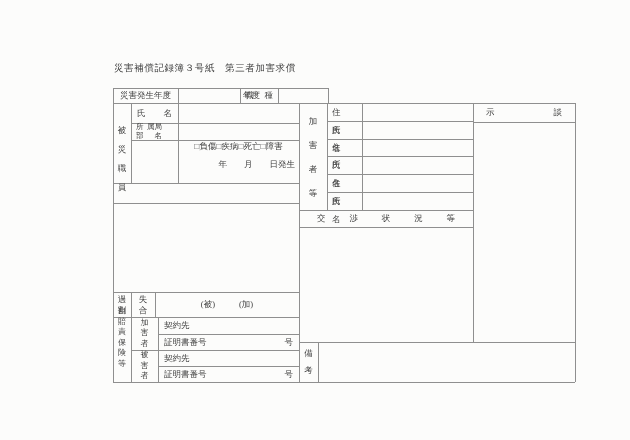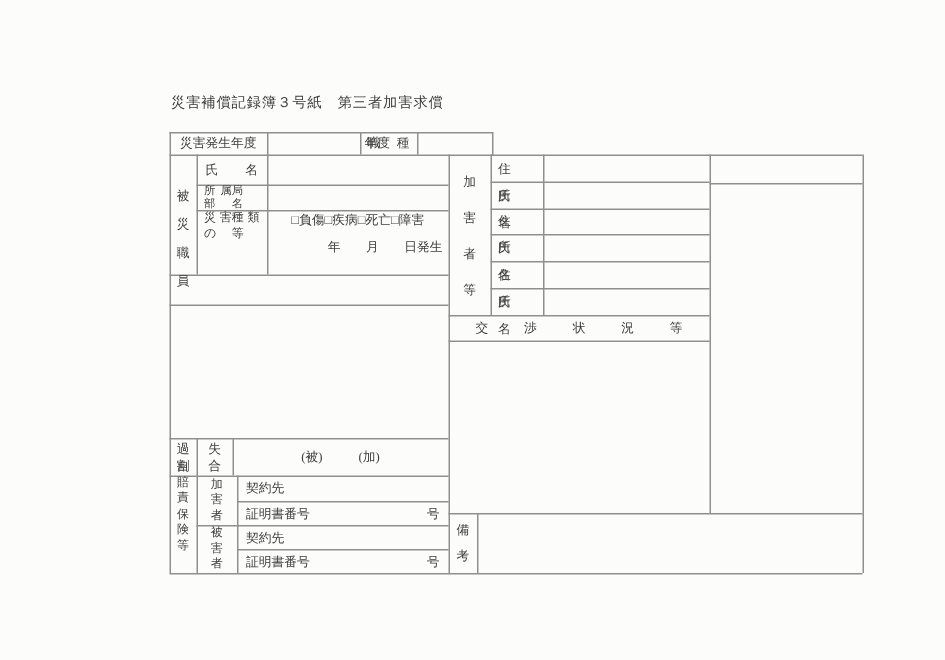--- a/index.html
+++ b/index.html
@@ -68,41 +68,38 @@
   <div class="cell spread" style="left:245px;top:88px;width:28px;height:15px">職　種</div>
 
   <div class="vcell" style="left:113px;top:119px;width:18px;height:80px">
     <span style="line-height:19px">被災職員</span>
   </div>
   <div class="cell spread" style="left:137px;top:103px;width:35px;height:20px;line-height:20px">氏　名</div>
   <div class="cell twoline" style="left:136px;top:123px;width:37px;height:17px;font-size:7.5px;line-height:8.5px">
     <div class="spread">所属部</div>
     <div class="spread">局　名</div>
   </div>
-  <div class="cell twoline" style="left:136px;top:140px;width:37px;height:43px;font-size:8px;line-height:10.5px">
-    <div class="spread">災害の</div>
-    <div class="spread">種類等</div>
-  </div>
   <div class="cell" style="left:178px;top:140px;width:121px;height:43px">
     <div class="center" style="margin-top:1px;line-height:10px">□負傷□疾病□死亡□障害</div>
     <div class="right" style="margin-top:8px;line-height:10px;padding-right:4px">年　　月　　日発生</div>
   </div>
 
   <div class="area" style="left:113px;top:203px;width:186px;height:89px"></div>
 
   <div class="vcell" style="left:299px;top:103px;width:28px;height:107px">
     <span style="line-height:24px">加害者等</span>
   </div>
   <div class="cell spread" style="left:332px;top:103px;width:25px;height:18px;line-height:18px">住　所</div>
   <div class="cell spread" style="left:332px;top:121px;width:25px;height:18px;line-height:18px">氏　名</div>
   <div class="cell spread" style="left:332px;top:139px;width:25px;height:17px;line-height:17px">住　所</div>
   <div class="cell spread" style="left:332px;top:156px;width:25px;height:18px;line-height:18px">氏　名</div>
   <div class="cell spread" style="left:332px;top:174px;width:25px;height:18px;line-height:18px">住　所</div>
   <div class="cell spread" style="left:332px;top:192px;width:25px;height:18px;line-height:18px">氏　名</div>
 
+  <div class="cell spread" style="left:486px;top:103px;width:76px;height:19px;line-height:19px">示　談</div>
   <div class="area" style="left:473px;top:122px;width:102px;height:220px"></div>
 
   <div class="cell spread" style="left:317px;top:210px;width:138px;height:17px;line-height:17px">交　渉　状　況　等</div>
   <div class="area" style="left:299px;top:227px;width:174px;height:115px"></div>
 
   <div class="vcell" style="left:113px;top:292px;width:18px;height:25px">
     <span style="line-height:11px">過割</span>
   </div>
   <div class="vcell" style="left:131px;top:292px;width:24px;height:25px">
     <span style="line-height:11px">失合</span>

